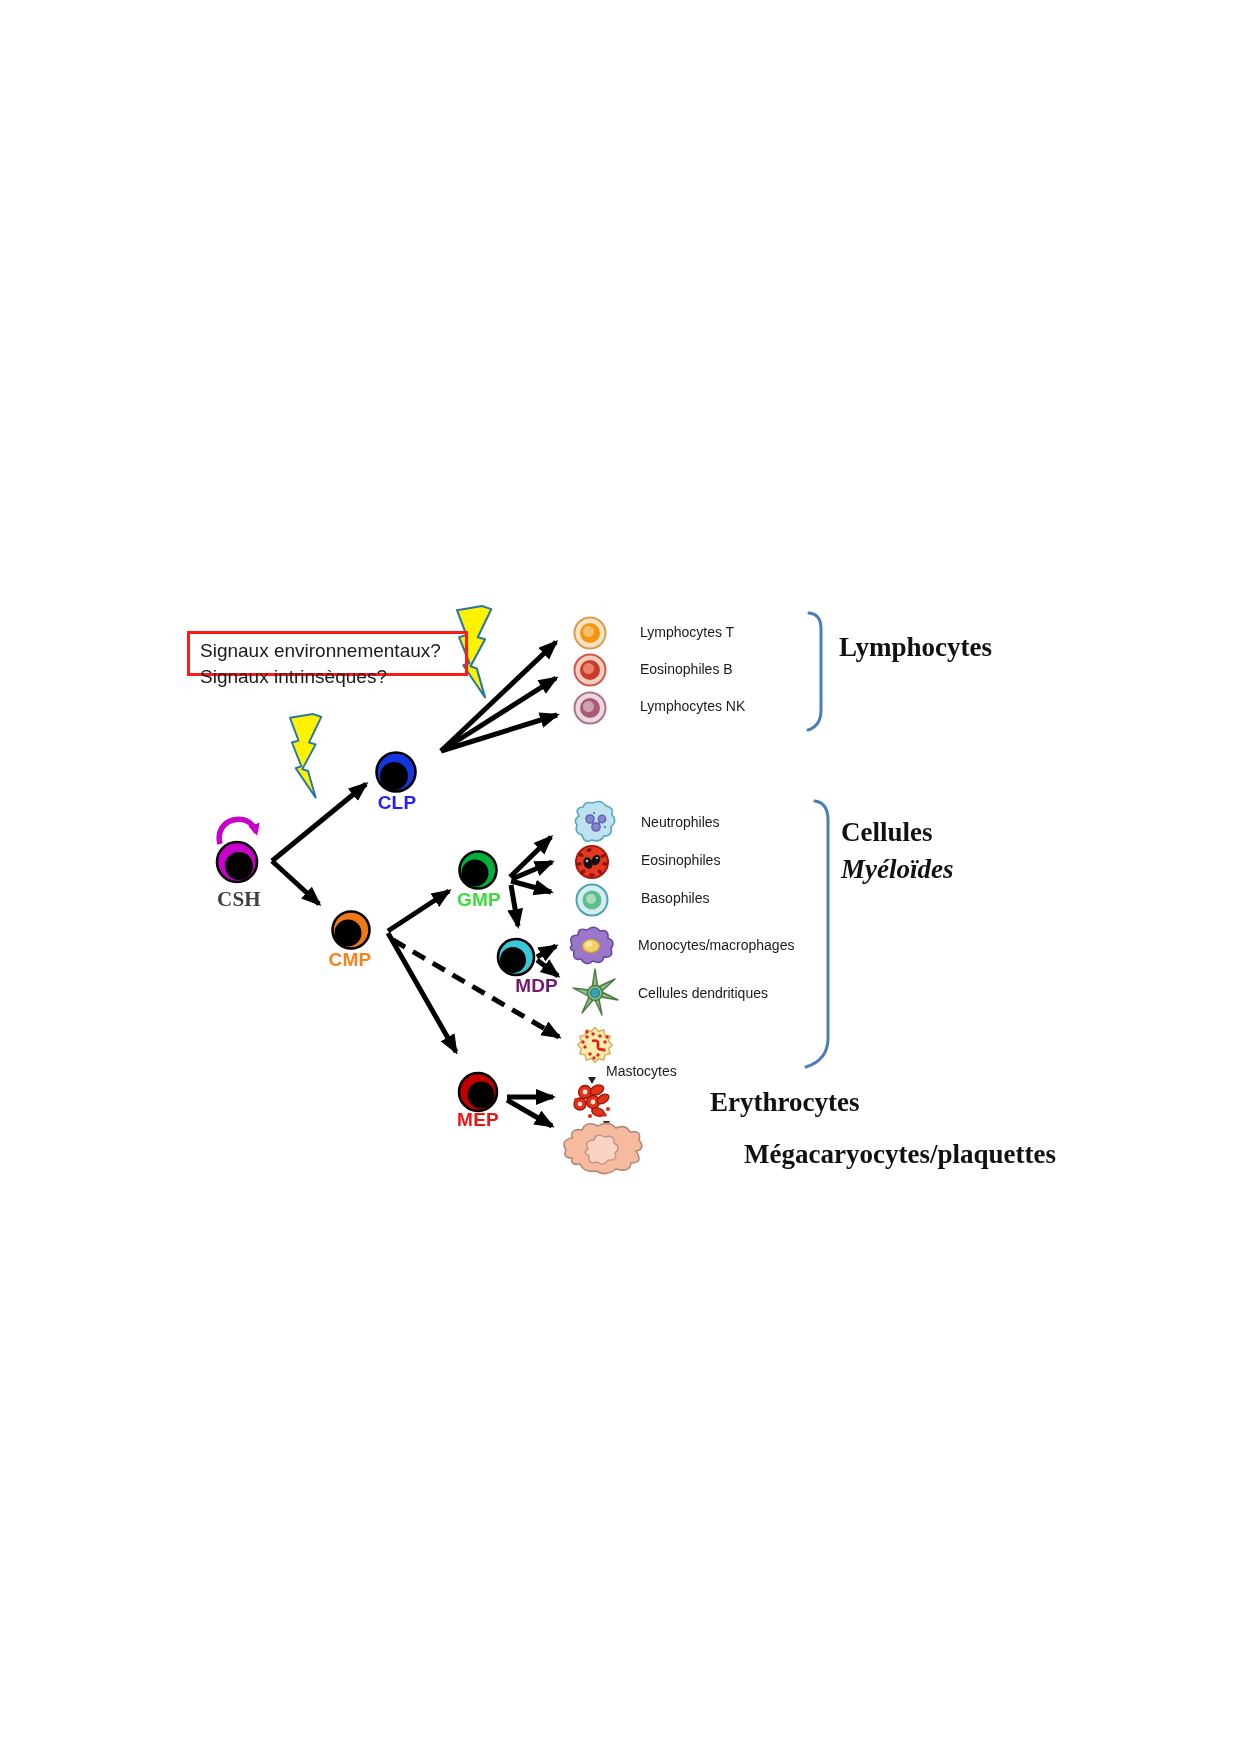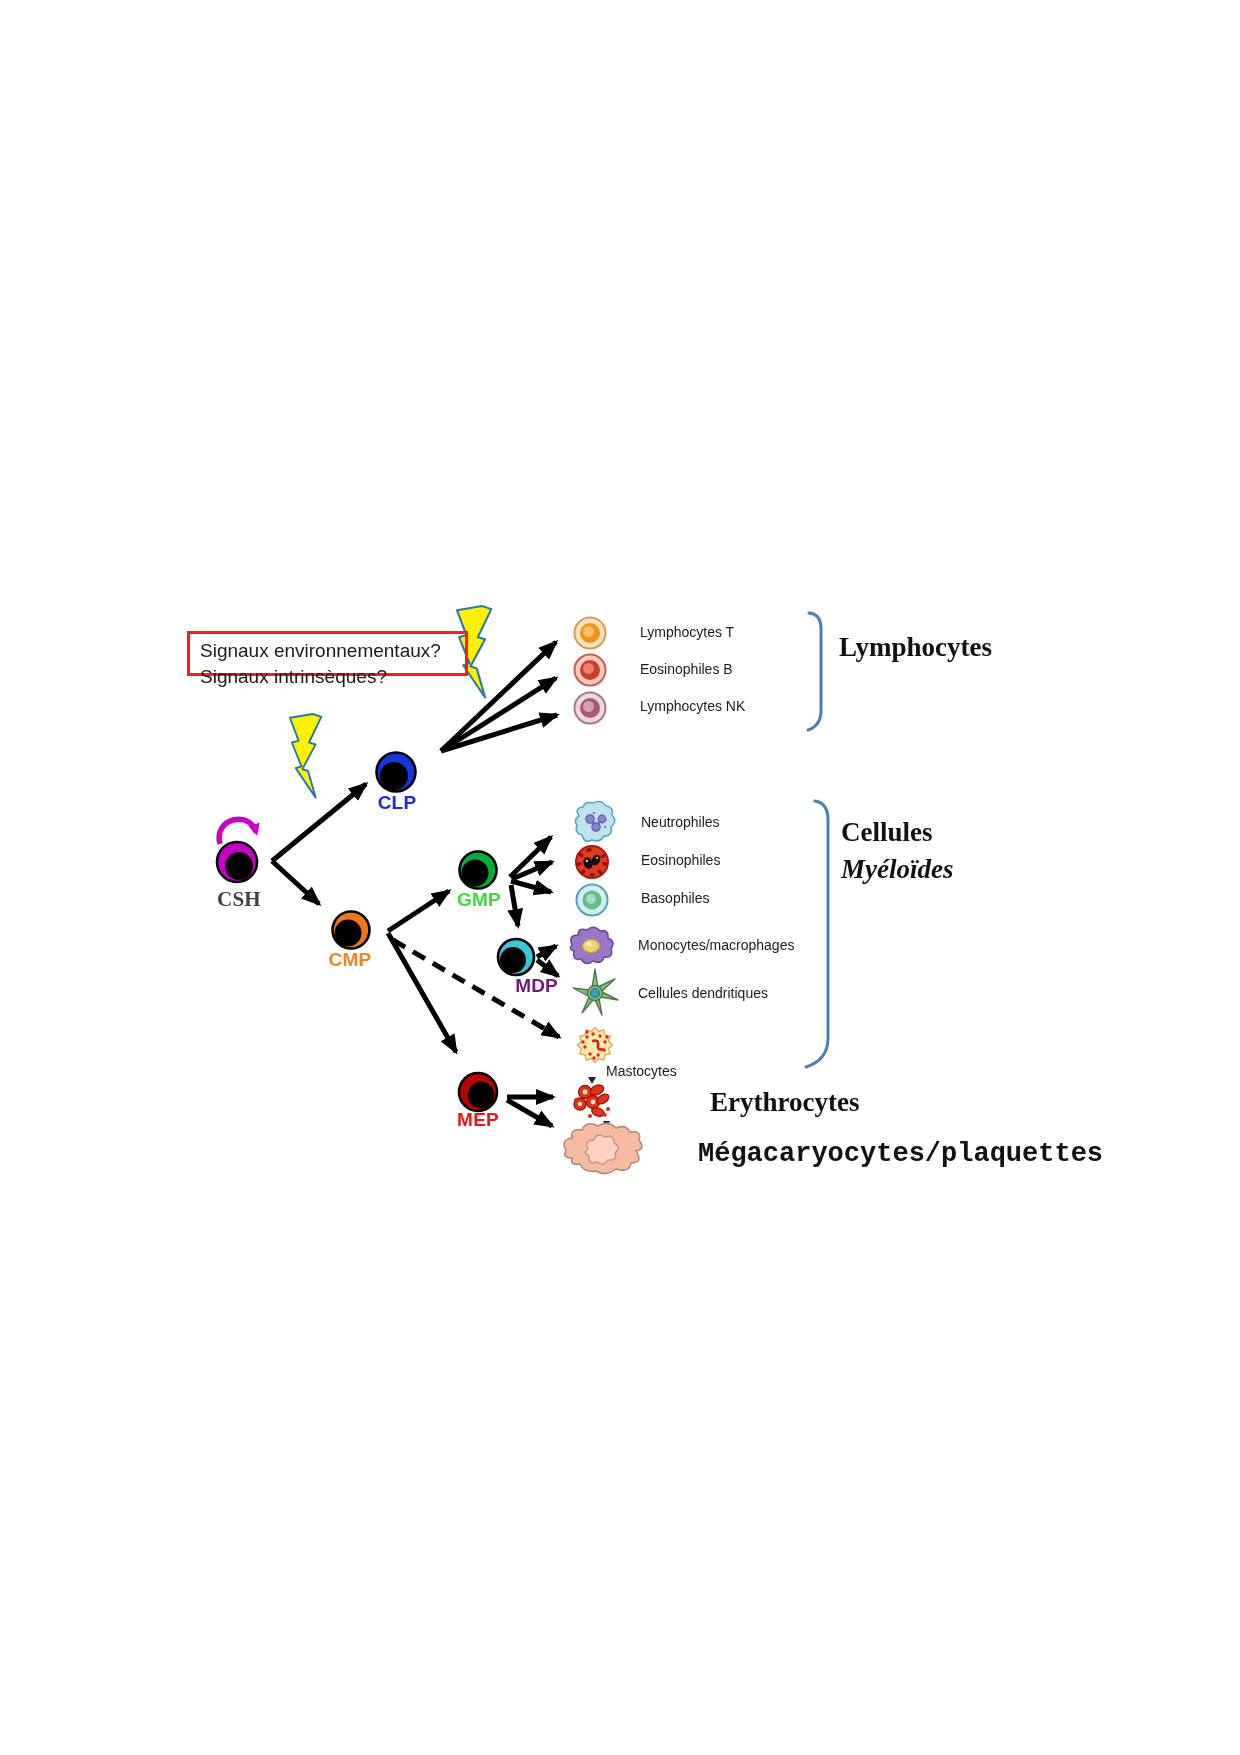--- a/index.html
+++ b/index.html
@@ -232,15 +232,15 @@
   <div class="abs row-label" style="left:638px;top:937px;">Monocytes/macrophages</div>
   <div class="abs row-label" style="left:638px;top:985px;">Cellules dendritiques</div>
   <div class="abs row-label" style="left:606px;top:1034px;margin-top:29px;">Mastocytes</div>
 
   <div class="abs serif-h" style="left:839px;top:632px;">Lymphocytes</div>
   <div class="abs" style="left:841px;top:817px;">
     <div class="serif-h">Cellules</div>
     <div class="serif-h" style="margin-top:6px;font-style:italic;">Myéloïdes</div>
   </div>
   <div class="abs serif-h" style="left:710px;top:1087px;">Erythrocytes</div>
-  <div class="abs serif-h" style="left:698px;top:1139px;font-family:Liberation Mono, monospace;">Mégacaryocytes/plaquettes</div>
+  <div class="abs serif-h" style="left:744px;top:1139px;">Mégacaryocytes/plaquettes</div>
 
 </div>
 
 </body></html>

